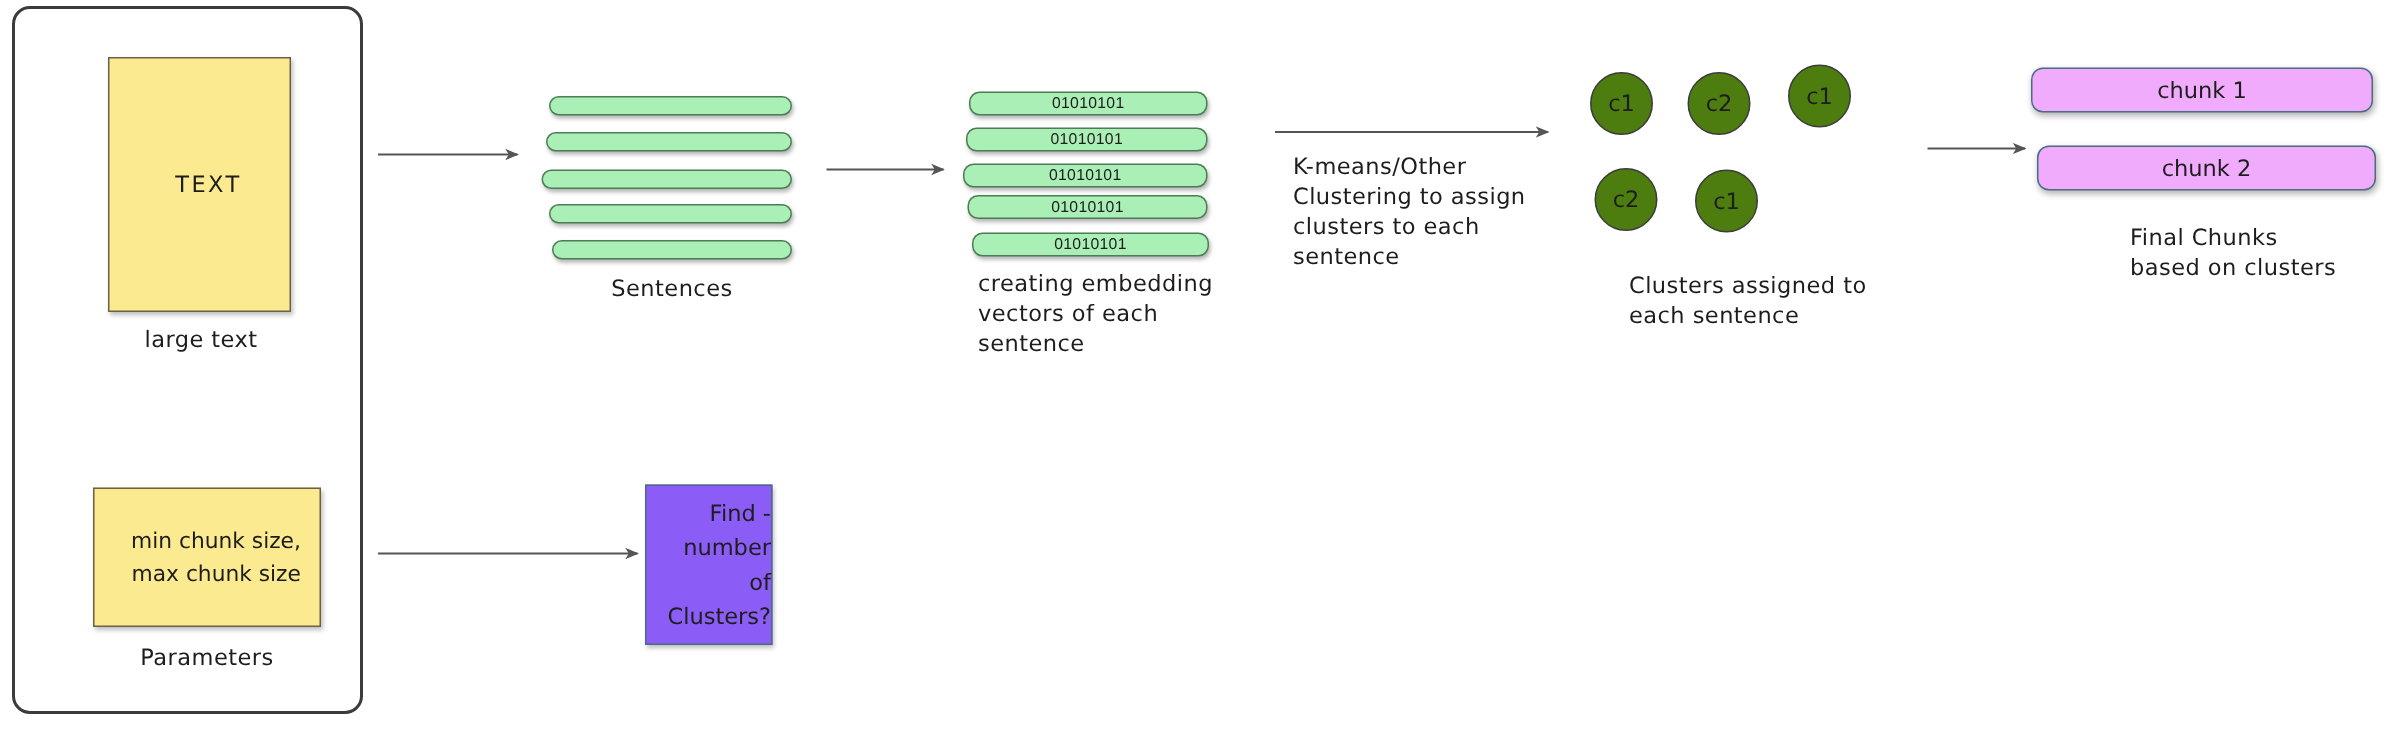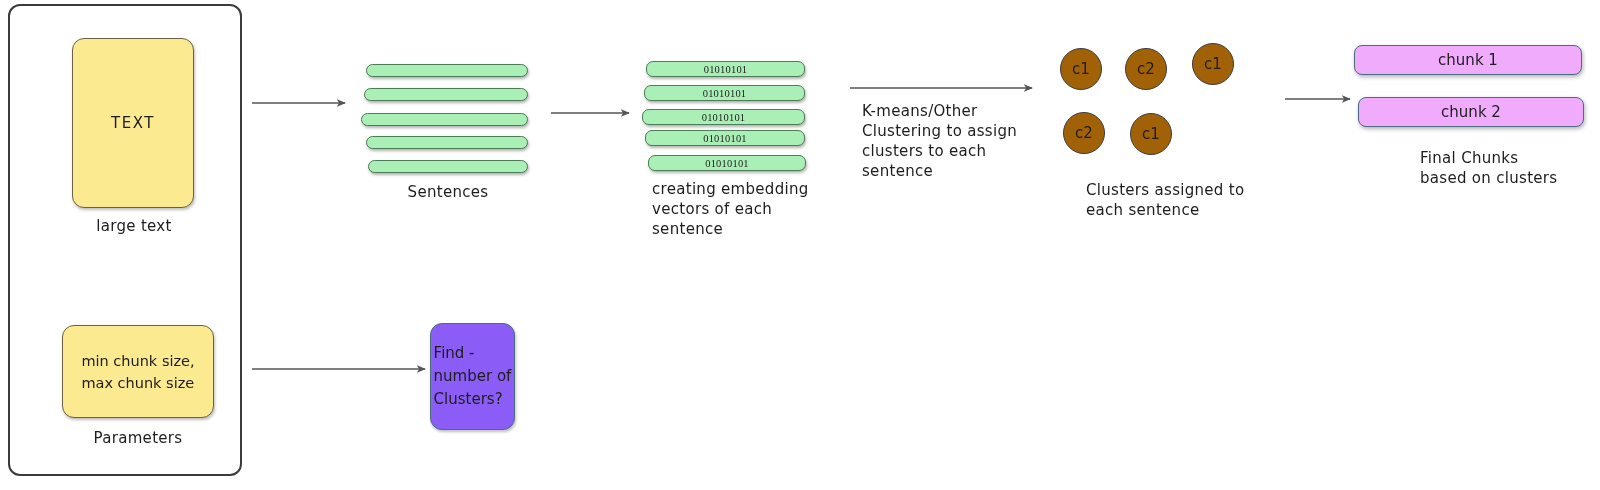--- a/index.html
+++ b/index.html
@@ -41,29 +41,30 @@
     border: 2px solid #3b3b3b;
     border-radius: 12px;
     background: #ffffff;
     box-sizing: border-box;
   }
 
   
   .node {
     box-sizing: border-box;
     border: 1px solid #555555;
-    border-radius: 12px;
-    display: flex;
-    align-items: center;
-    justify-content: center;
-    text-align: left;
+    border-radius: 0;
+    display: flex;
+    align-items: center;
+    justify-content: center;
+    text-align: right;
     font-family: "DejaVu Sans", sans-serif;
     color: #1d1d1d;
     box-shadow: 1px 2px 3px rgba(0,0,0,0.26);
     white-space: pre-line;
+    padding-left: 12px;
   }
   .node.yellow { background: #fcea90; border-color: #6b6144; }
   .node.blue   { background: #8b5cf6; border-color: #4b6d82; }
 
   .text-box {
     left: 72px; top: 38px;
     width: 122px; height: 170px;
     font-size: 15px;
     letter-spacing: 1.6px;
   }
@@ -94,32 +95,32 @@
   .vec-bar {
     height: 16px;
     border-radius: 7px;
     background: #aaefb5;
     border: 1px solid #4c7d56;
     box-sizing: border-box;
     box-shadow: 1px 2px 3px rgba(0,0,0,0.30);
     display: flex;
     align-items: center;
     justify-content: center;
-    font-family: Liberation Serif, serif;
+    font-family: Liberation Sans, sans-serif;
     font-size: 10.5px;
     color: #1d1d1d;
     letter-spacing: 0.2px;
   }
 
   
   .circle {
     width: 42px; height: 42px;
     border-radius: 50%;
     border: 1.2px solid #3c3c3c;
-    background: #a16207;
+    background: #4d7c0f;
     display: flex;
     align-items: center;
     justify-content: center;
     font-family: "DejaVu Sans", sans-serif;
     font-size: 15px;
     color: #1d1d1d;
     box-sizing: border-box;
   }
 
   

